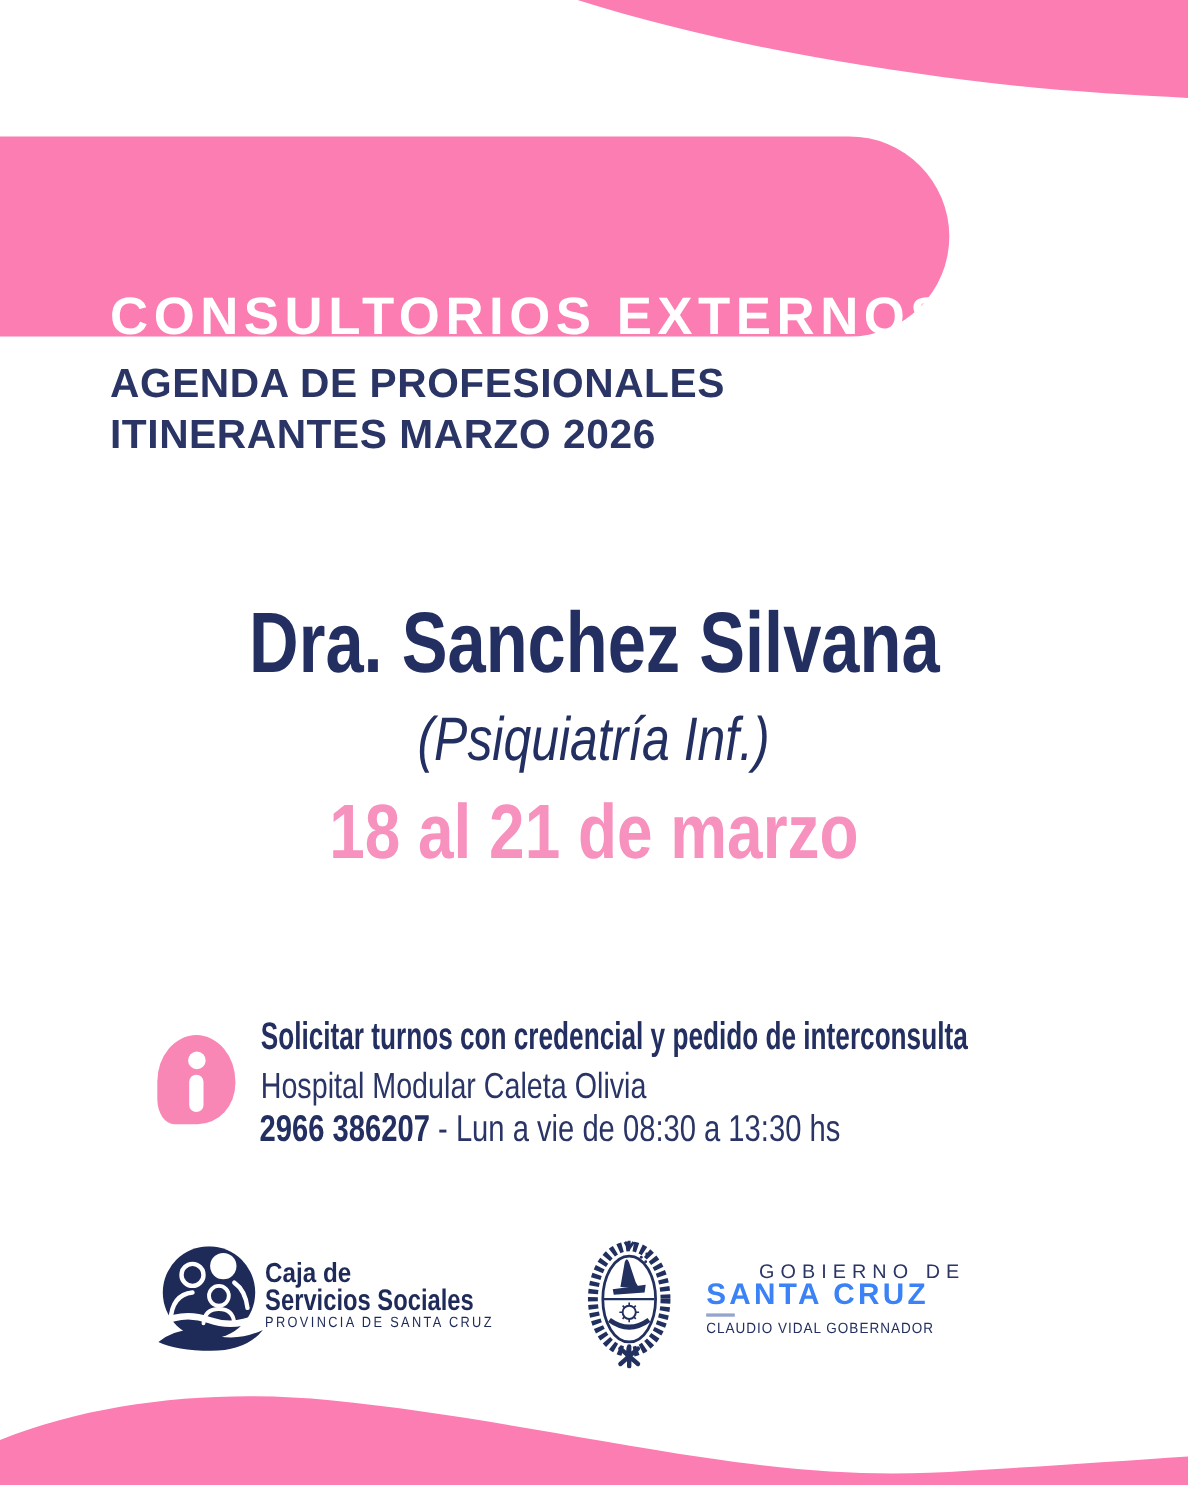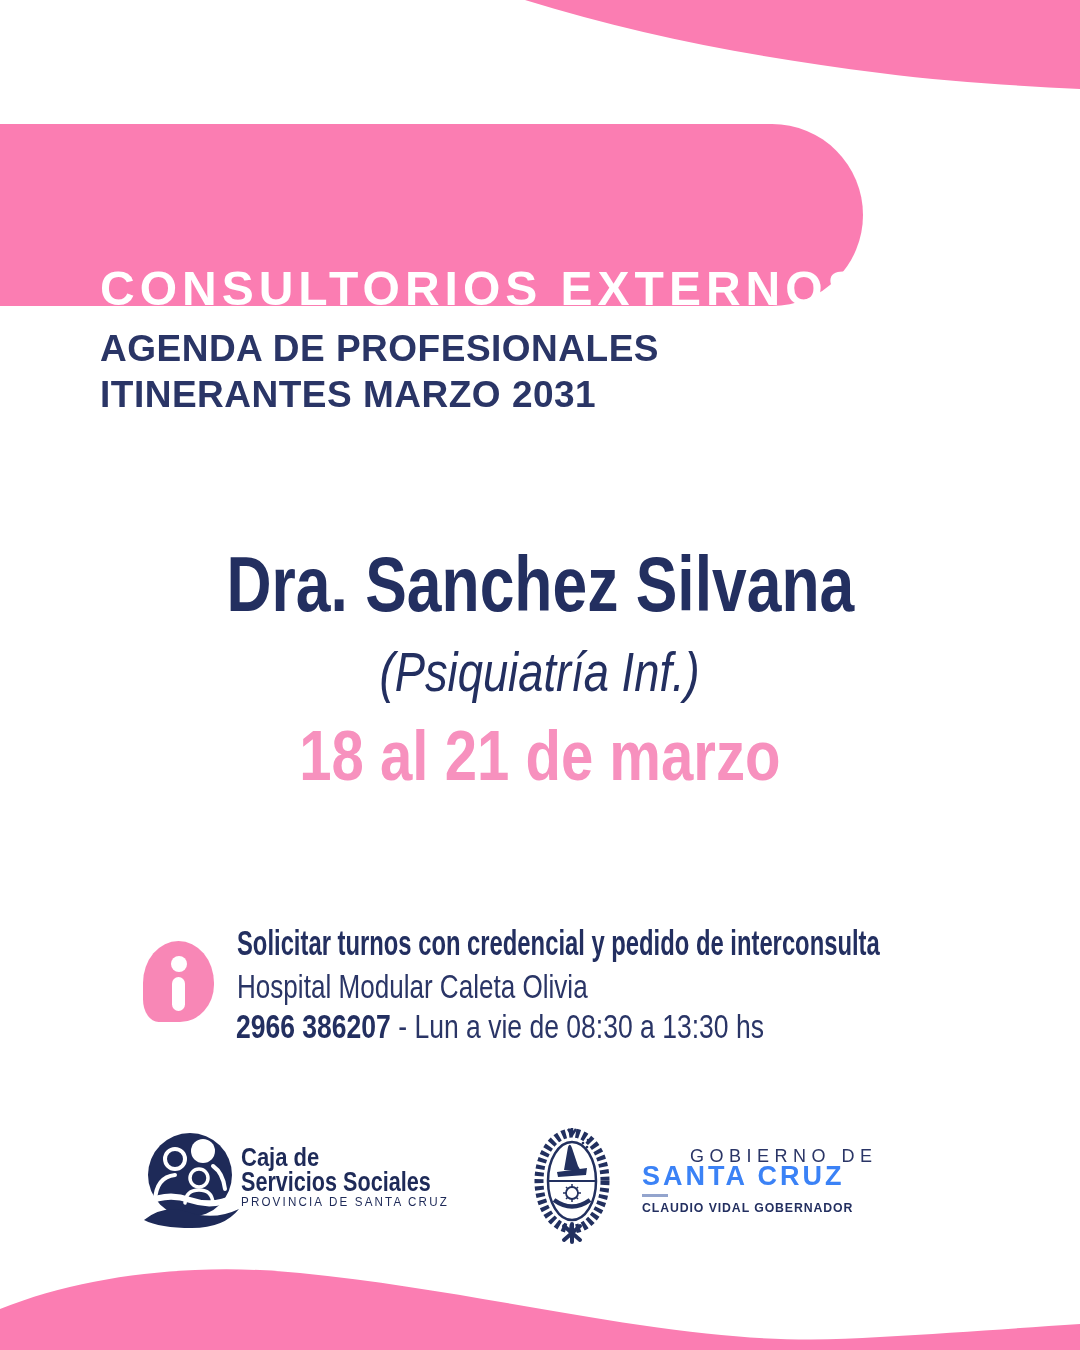--- a/index.html
+++ b/index.html
@@ -67,21 +67,21 @@
   #caja-line1 .cond{transform:scaleX(0.88);}
   #caja-line2{left:241px;top:1168px;font-size:27px;font-weight:700;color:#1E2A58;line-height:28px;}
   #caja-line2 .cond{transform:scaleX(0.80);}
   #caja-line3{left:241px;top:1194px;font-size:13.5px;font-weight:500;color:#1E2A58;letter-spacing:2.5px;line-height:16px;text-align:center;}
   #caja-line3 .cond{transform:scaleX(0.86);}
 
   #gov-crest{left:531px;top:1126px;width:82px;height:118px;}
   #gov-line1{left:642px;top:1146px;font-size:18px;font-weight:500;color:#2A3566;letter-spacing:5.5px;line-height:20px;margin-left:48px;}
   #gov-line2{left:642px;top:1160px;font-size:27px;font-weight:700;color:#3b82f6;letter-spacing:3px;line-height:32px;}
   #gov-divider{left:642px;top:1194px;width:26px;height:3px;background:#93A4CD;}
-  #gov-line3{left:642px;top:1200px;font-size:13.5px;font-weight:700;color:#232F60;letter-spacing:1px;line-height:16px;}
+  #gov-line3{left:642px;top:1200px;font-size:13.5px;font-weight:400;color:#232F60;letter-spacing:1px;line-height:16px;}
   #gov-line3 .cond{transform:scaleX(0.91);}
 
   
   #bottom-wave{left:0;bottom:0;width:1080px;height:95px;}
 </style>
 </head>
 <body>
 
 <div id="page">
 
@@ -89,21 +89,21 @@
     <path d="M525,0 C640,36 760,58 880,73 C950,82 1020,86 1080,89 L1080,0 Z" fill="#FB7DB2"></path>
   </svg>
 
   <div id="banner" class="abs">
     <span class="abs nowrap" id="banner-line1">CONSULTORIOS EXTERNOS</span>
     <span class="abs nowrap" id="banner-line2">CALETA OLIVIA</span>
   </div>
 
   <div id="agenda" class="abs">
     <div>AGENDA DE PROFESIONALES</div>
-    <div>ITINERANTES MARZO 2031</div>
+    <div>ITINERANTES MARZO 2026</div>
   </div>
 
   <div id="specialty" class="abs">
     <span class="cond-c">(Psiquiatría Inf.)</span>
   </div>
   <div id="doctor" class="abs">
     <span class="cond-c">Dra. Sanchez Silvana</span>
   </div>
   <div id="dates" class="abs">
     <span class="cond-c">18 al 21 de marzo</span>

